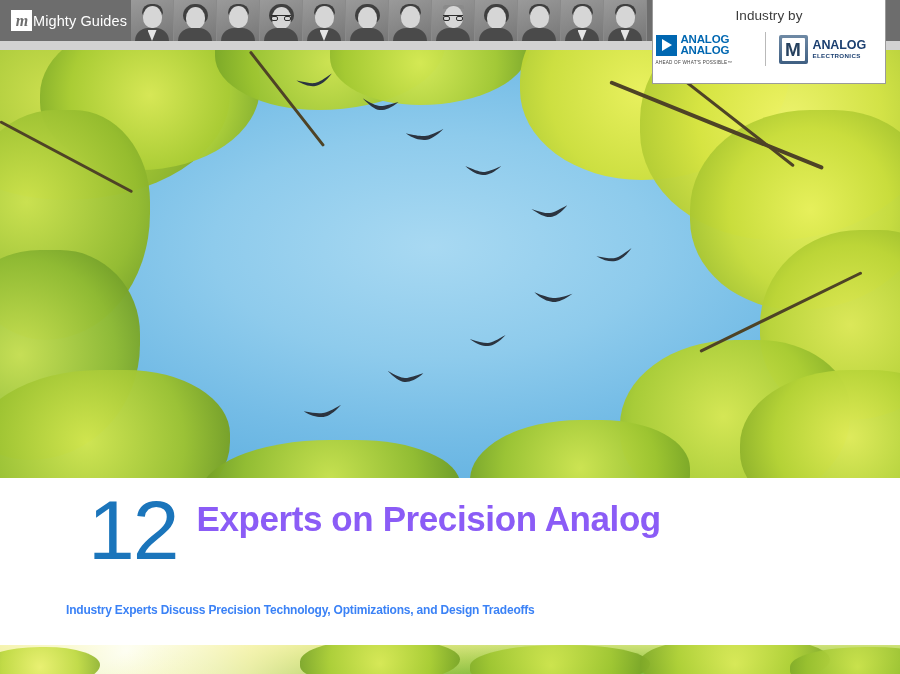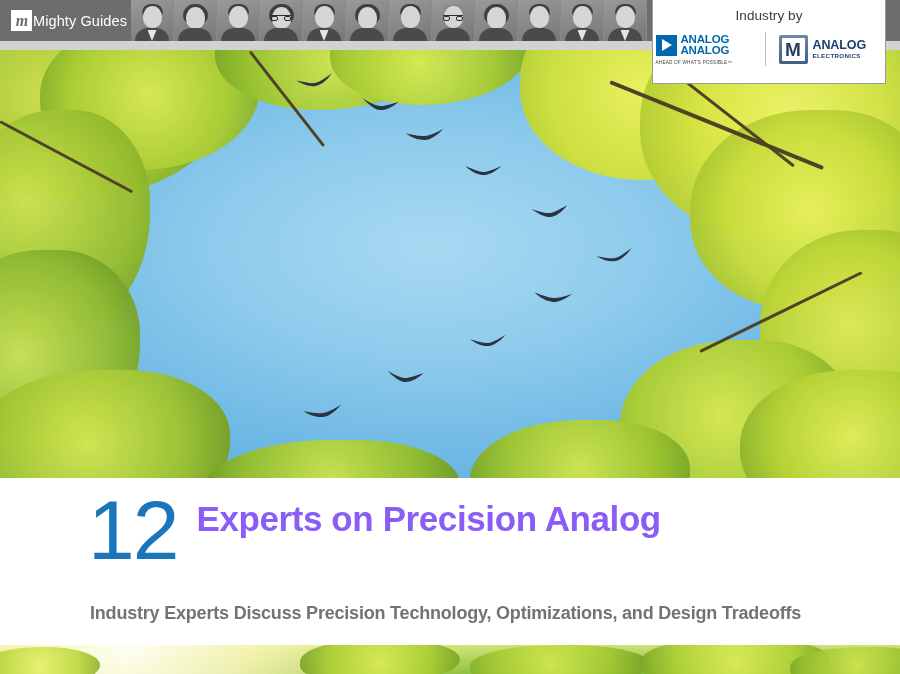--- a/index.html
+++ b/index.html
@@ -361,24 +361,24 @@
     display: block;
     color: #8b5cf6;
     font-size: 35px;
     font-weight: bold;
     line-height: 1.18;
     letter-spacing: -0.4px;
     white-space: nowrap;
   }
   .subtitle {
     position: absolute;
-    left: 90px;
+    left: 66px;
     top: 125px;
-    color: #737373;
-    font-size: 18px;
+    color: #3b82f6;
+    font-size: 12px;
     font-weight: bold;
     letter-spacing: -0.2px;
     white-space: nowrap;
   }
 
   
   .bottom-strip {
     position: absolute;
     left: 0;
     top: 645px;

